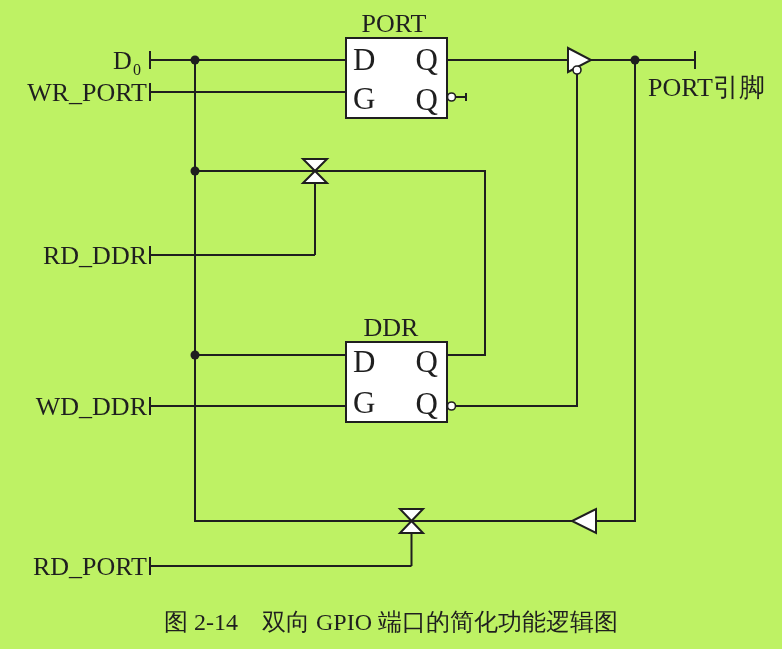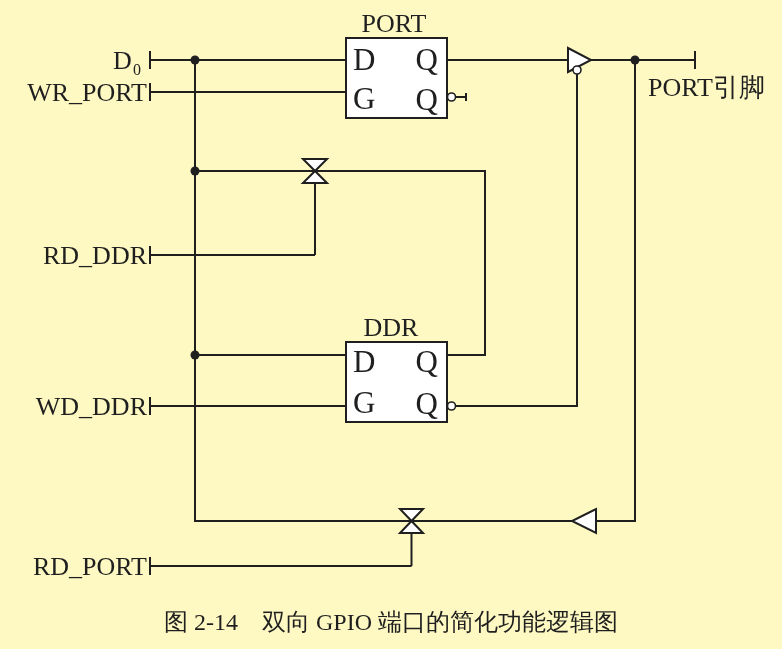--- a/index.html
+++ b/index.html
@@ -4,21 +4,21 @@
 <style>
   html, body {
     margin: 0;
     padding: 0;
     background: #ffffff;
   }
   .page {
     position: relative;
     width: 782px;
     height: 649px;
-    background: #fef9c3;
+    background: #bef264;
     font-family: "Liberation Serif", "DejaVu Serif", serif;
   }
   svg text {
     fill: #1f1f1f;
     font-family: "Liberation Serif", "DejaVu Serif", serif;
   }
   .sig-label   { font-size: 26px; }
   .pin-label   { font-size: 31px; }
   .box-title   { font-size: 26px; }
   .sub-label   { font-size: 16px; }

